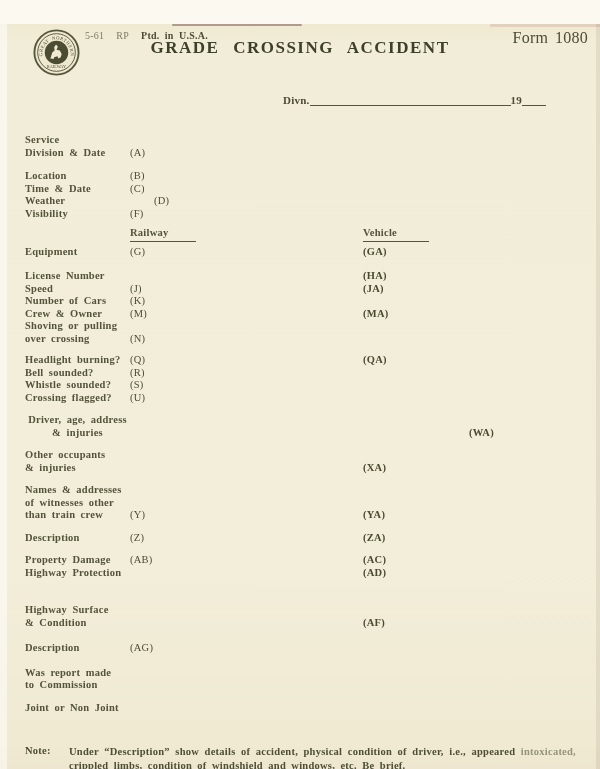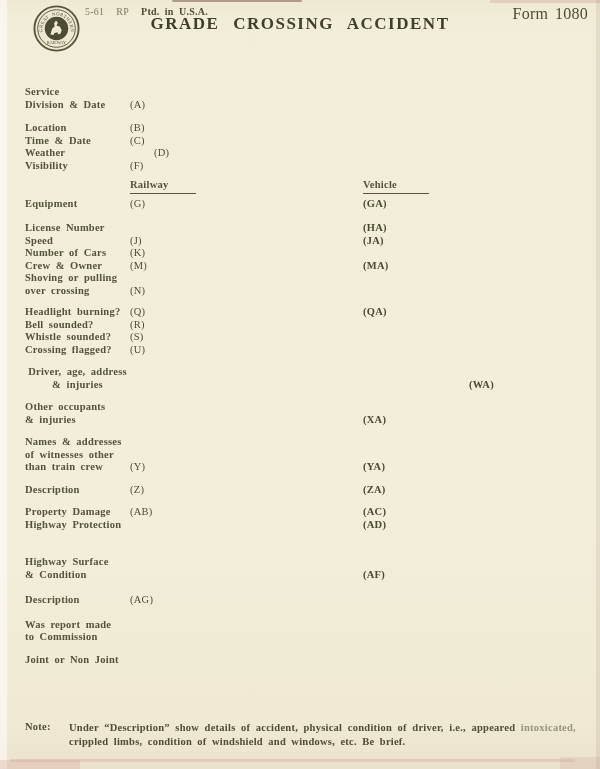--- a/index.html
+++ b/index.html
@@ -37,21 +37,21 @@
     position:absolute;left:17px;top:14px;width:566px;
     text-align:center;font-size:17px;font-weight:bold;
     letter-spacing:1.5px;word-spacing:8px;color:#3e3f27;
   }
   
   .divn{position:absolute;left:283px;top:70px;width:263px;display:flex;align-items:flex-end;font-weight:bold;font-size:11px;}
   .divn .fill1{flex:1;border-bottom:1.2px solid #55553c;height:11px;}
   .divn .fill2{width:24px;border-bottom:1.2px solid #55553c;height:11px;}
   
   .rows{margin-left:25px;}
-  #rows-a{padding-top:86px;}
+  #rows-a{padding-top:110px;margin-top:24px;}
   .frow{display:grid;grid-template-columns:105px 233px 1fr;align-items:end;}
   .flabel div{line-height:12.5px;font-weight:bold;color:#53533a;}
   .fcode{line-height:12.5px;}
   .fcode.rail{font-weight:normal;}
   .fcode.veh{font-weight:bold;color:#4a4a30;}
   .colhead-row{display:grid;grid-template-columns:105px 233px 1fr;margin-left:25px;margin-top:7px;}
   .colu{display:inline-block;width:66px;border-bottom:1.1px solid #55553c;padding-bottom:1px;font-weight:bold;color:#53533a;line-height:12.5px;}
   
   .note{position:absolute;left:25px;right:24px;top:721px;display:flex;font-weight:bold;color:#4e4e35;}
   .note-label{width:44px;flex:none;}
@@ -84,20 +84,26 @@
   </svg>
 
   <div class="print-line">
     <span class="lt">5-61</span><span class="lt">RP</span><span class="bd">Ptd. in U.S.A.</span>
   </div>
 
   <div class="form-number">Form 1080</div>
 
   <div class="title">GRADE CROSSING ACCIDENT</div>
 
+  <div class="divn">
+    <span>Divn.</span>
+    <span class="fill1"></span>
+    <span>19</span>
+    <span class="fill2"></span>
+  </div>
 
   <div class="rows" id="rows-a">
       <div class="frow" style="margin-top: 0px;">
         <div class="flabel">
           <div>Service</div>
           <div>Division &amp; Date</div>
         </div>
         <div class="fcode rail">(A)</div>
         <div class="fcode veh"></div>
       </div>

